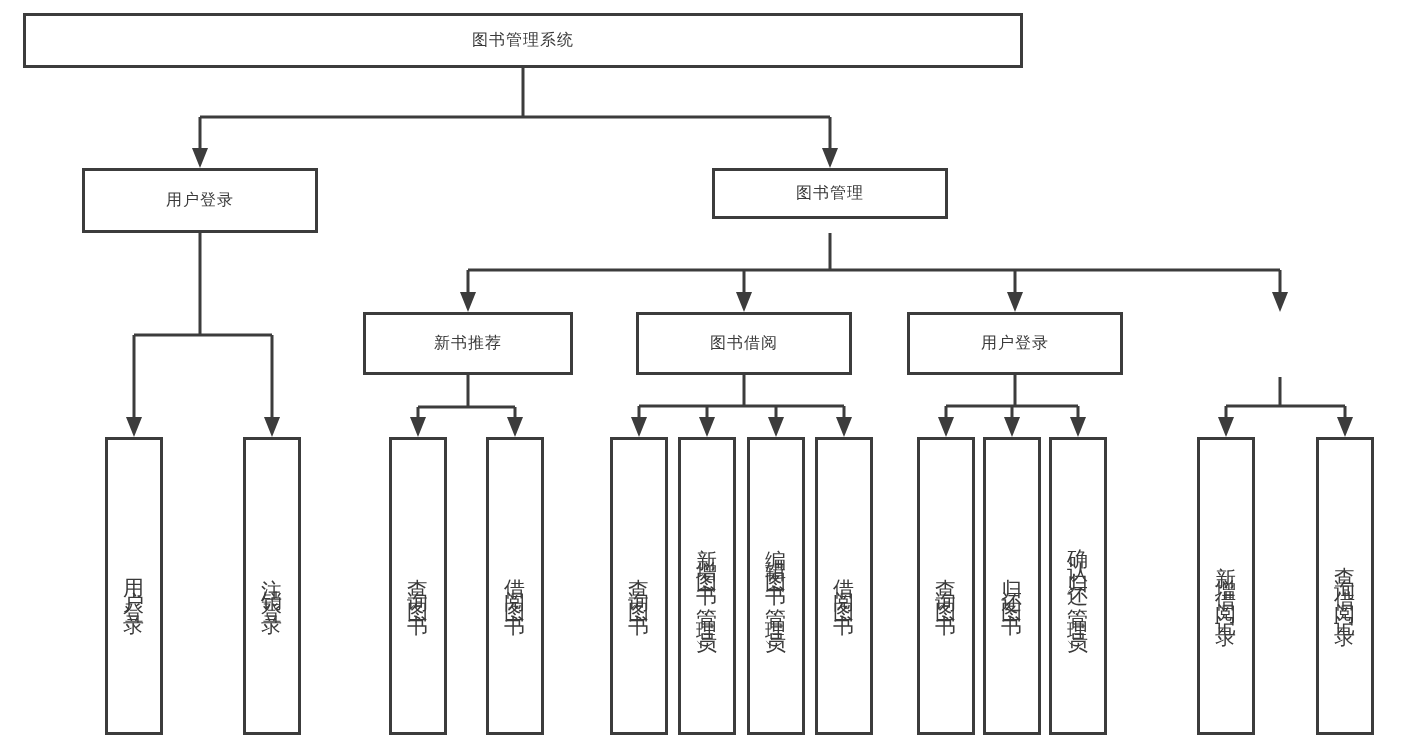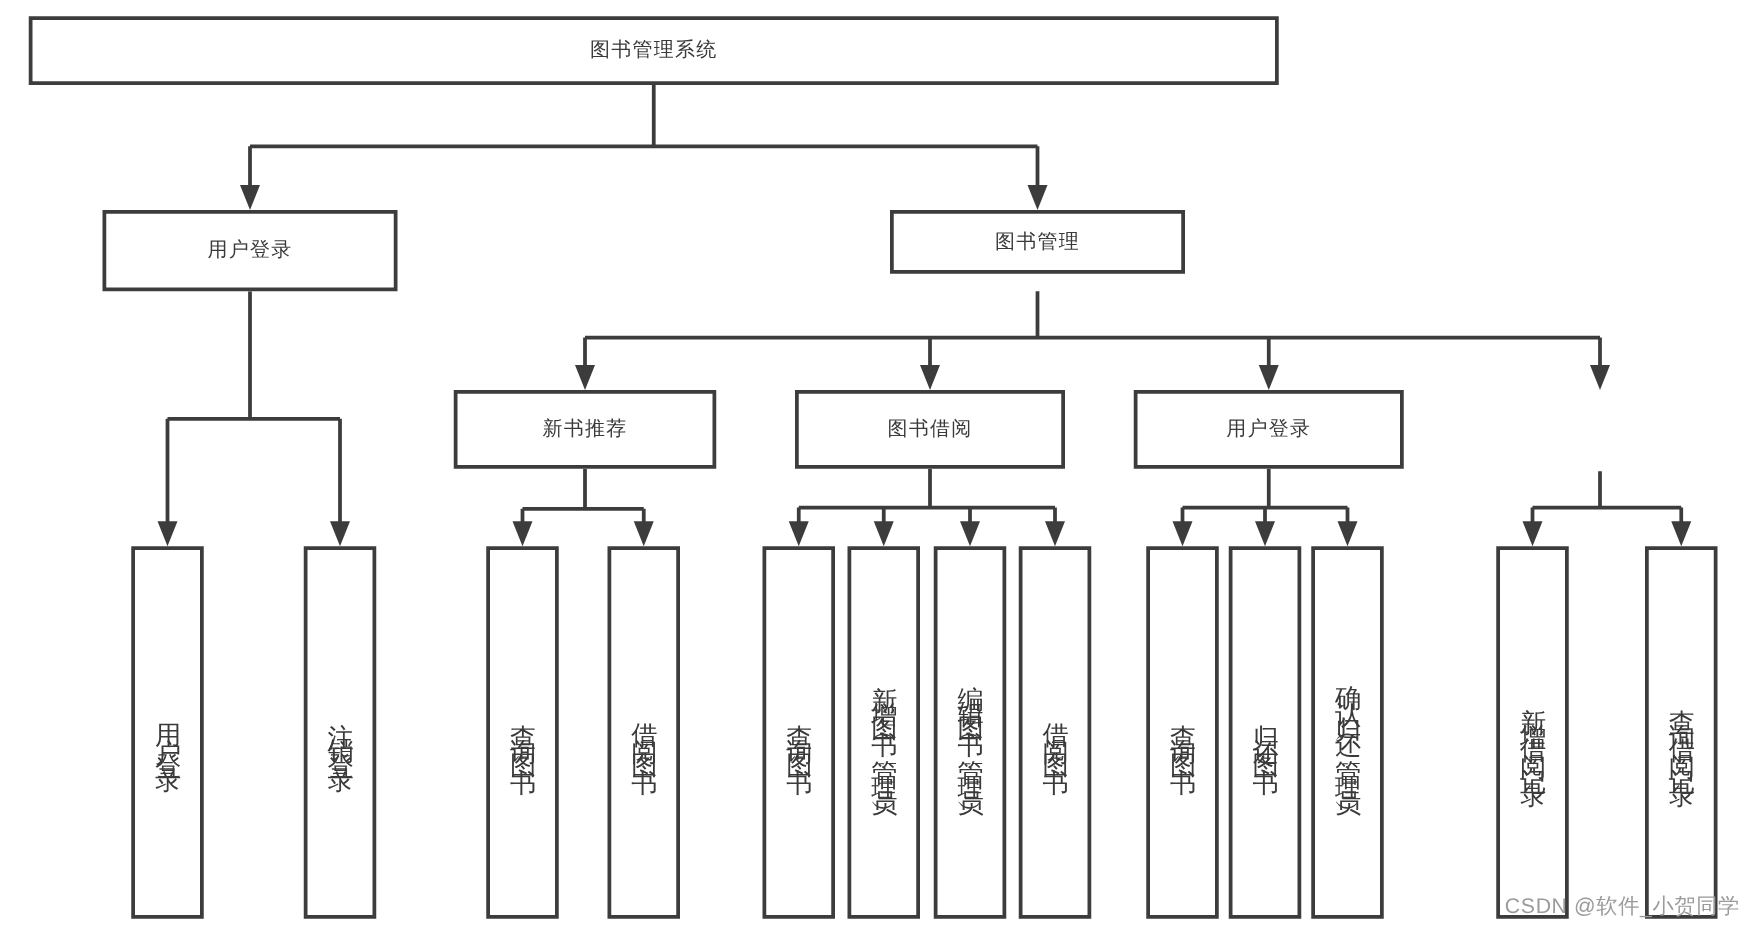--- a/index.html
+++ b/index.html
@@ -172,15 +172,14 @@
     <span class="vtext">确认归还（管理员）</span>
   </div>
 
   <div class="leaf" style="left:1197px;">
     <span class="vtext">新增借阅记录</span>
   </div>
   <div class="leaf" style="left:1316px;">
     <span class="vtext">查询借阅记录</span>
   </div>
 
-  <div class="watermark">CSDN @软件_小贺同学</div>
 
 </div>
 
 </body></html>

